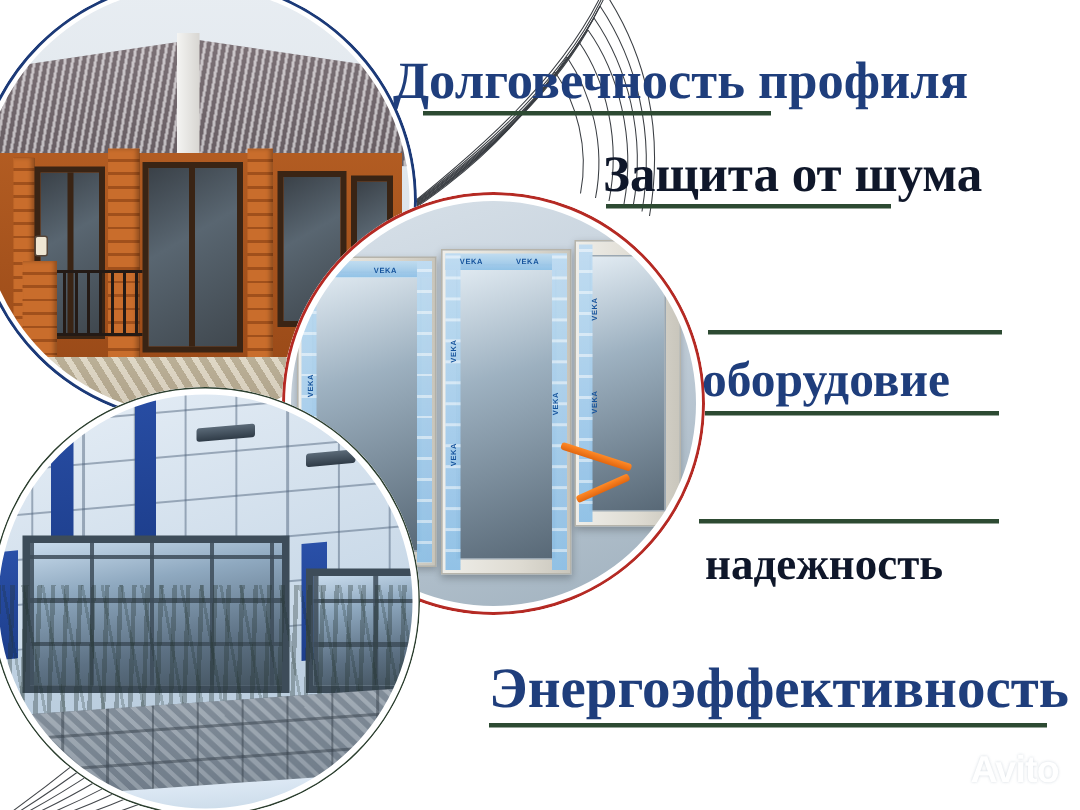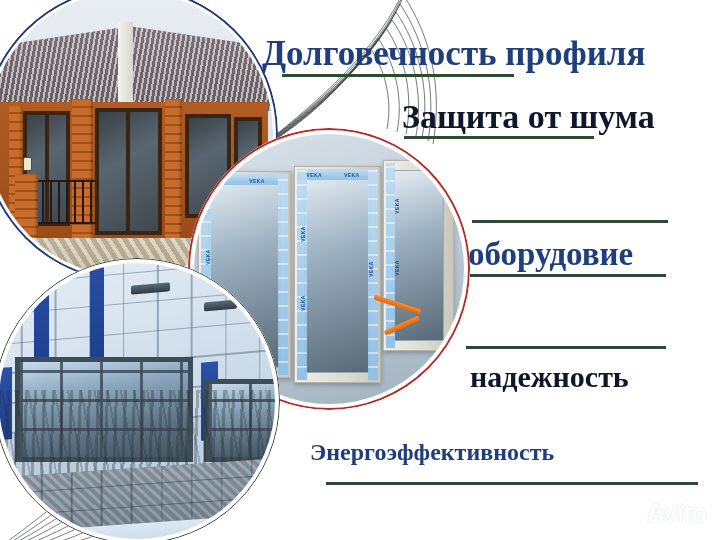--- a/index.html
+++ b/index.html
@@ -435,21 +435,21 @@
 
   <div class="rule" style="left:472px; top:220px; width:196px;"></div>
 
   <div class="headline blue" style="left:468px; top:238px; font-size:33px;">оборудовие</div>
   <div class="rule" style="left:470px; top:274px; width:196px;"></div>
 
   <div class="rule" style="left:466px; top:346px; width:200px;"></div>
 
   <div class="headline red" style="left:470px; top:362px; font-size:30px;">надежность</div>
 
-  <div class="headline blue" style="left:310px; top:440px; font-size:24px;">Энергоэффективность</div>
+  <div class="headline blue" style="left:326px; top:440px; font-size:38px;">Энергоэффективность</div>
   <div class="rule" style="left:326px; top:482px; width:372px;"></div>
 
   <div id="watermark">
     <svg width="25" height="25" viewBox="0 0 28 28">
       <circle cx="8" cy="7" r="5.2" fill="none" stroke="#ffffff" stroke-width="2.4"></circle>
       <circle cx="20.5" cy="6" r="3.6" fill="#ffffff"></circle>
       <circle cx="7" cy="20" r="4.4" fill="#ffffff"></circle>
       <circle cx="19.5" cy="19.5" r="6.2" fill="none" stroke="#ffffff" stroke-width="2.4"></circle>
     </svg>
     <span class="wm-text">Avito</span>

